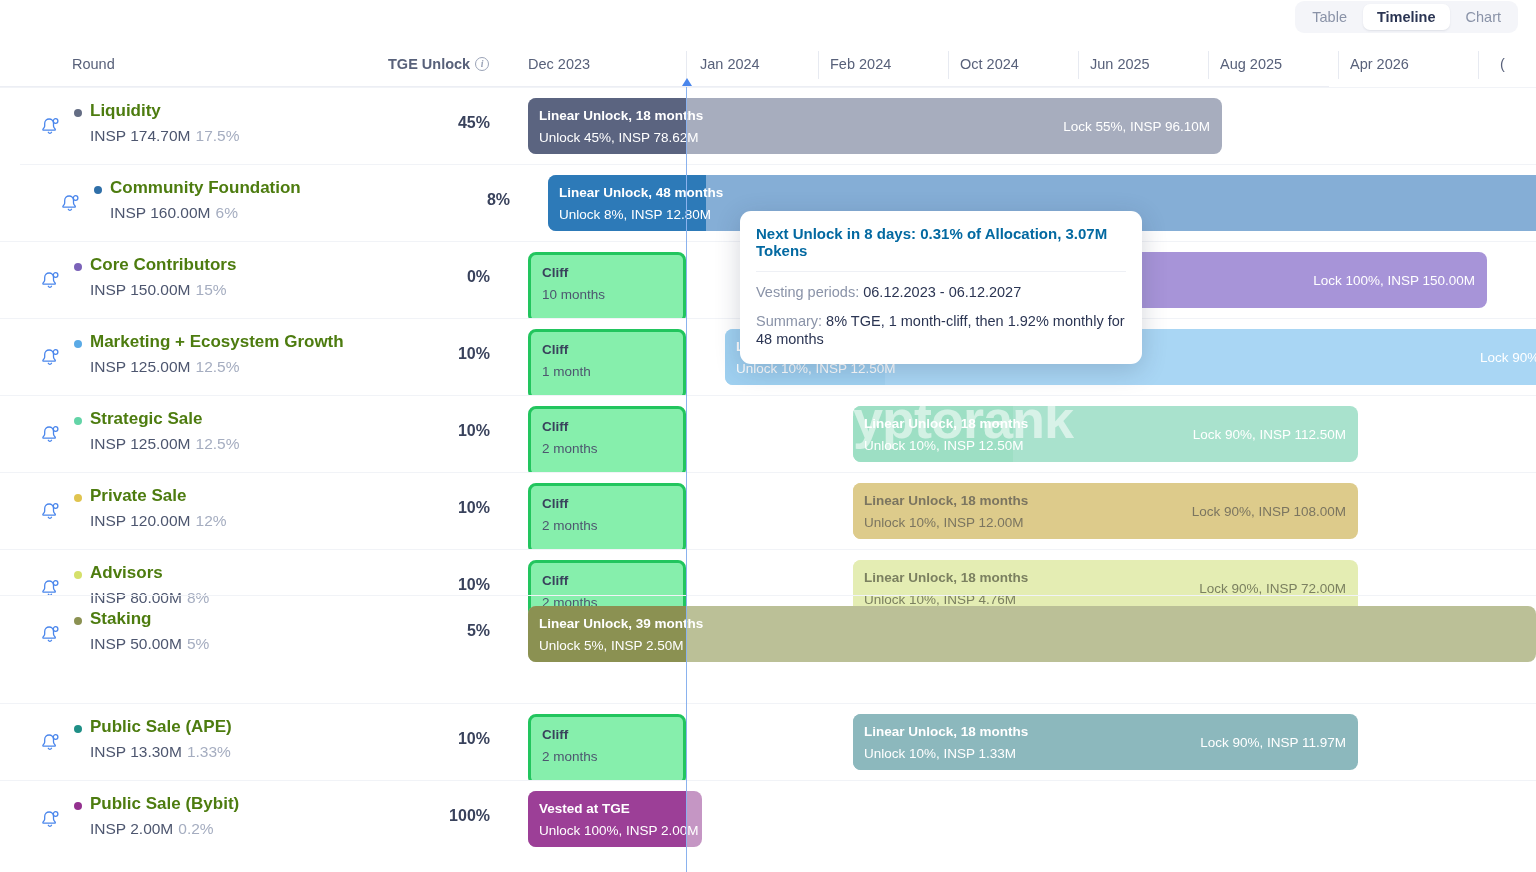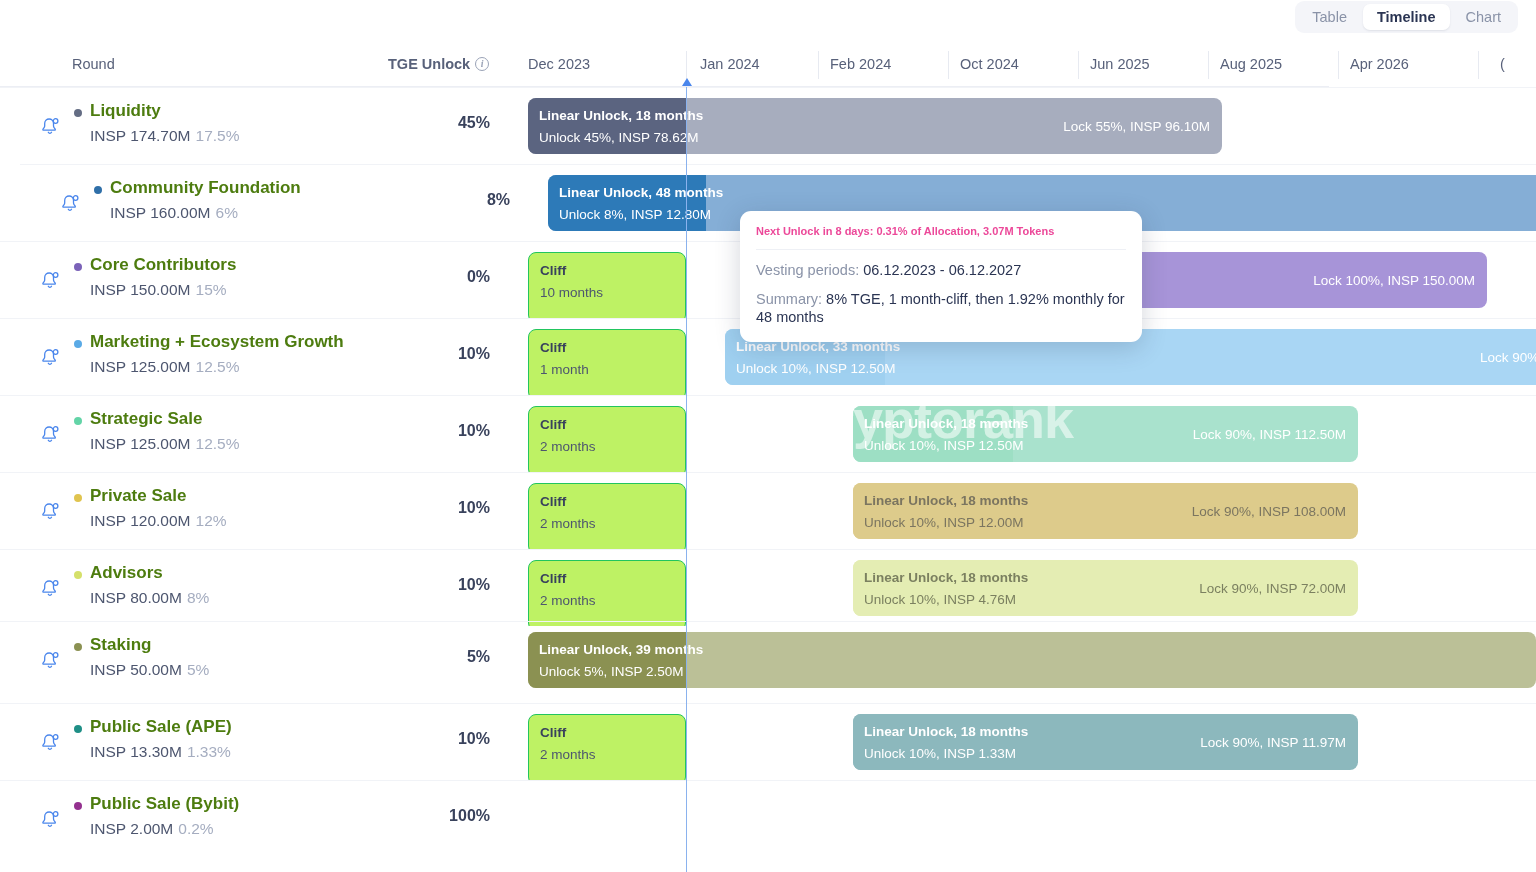--- a/index.html
+++ b/index.html
@@ -65,21 +65,21 @@
   .track{ position:absolute; left:528px; top:0; right:0; height:77px; overflow:hidden; }
   .bar{
     position:absolute; top:11px; height:56px; border-radius:8px; overflow:hidden;
   }
   .bar .seg-un{ position:absolute; left:0; top:0; bottom:0; }
   .bar .lbl-a{ position:absolute; left:11px; top:10px; font-size:13.5px; font-weight:700; white-space:nowrap; }
   .bar .lbl-b{ position:absolute; left:11px; top:32px; font-size:13.5px; white-space:nowrap; }
   .bar .lbl-lock{ position:absolute; right:12px; top:21px; font-size:13.5px; white-space:nowrap; }
   .cliff{
     position:absolute; top:11px; height:71px; border-radius:8px;
-    background:#bef264; border:1px solid #22c55e;
+    background:#86efac; border:3px solid #22c55e;
   }
   .cliff .c-a{ position:absolute; left:11px; top:10px; font-size:13.5px; font-weight:700; color:#39425c; white-space:nowrap;}
   .cliff .c-b{ position:absolute; left:11px; top:32px; font-size:13.5px; color:#4d566f; white-space:nowrap;}
 
   
   .today{ position:absolute; top:0px; width:1px; height:785px; background:#8ab2ee; z-index:4;}
   .today-arrow{
     position:absolute; top:-9px; left:-4px; width:0;height:0;
     border-left:5px solid transparent; border-right:5px solid transparent;
     border-bottom:8px solid #4a86ec;
@@ -92,21 +92,21 @@
     font-family:"Liberation Sans", sans-serif;
   }
 
   
   .tooltip{
     position:absolute; left:740px; top:211px; width:402px;
     background:#ffffff; border-radius:11px;
     box-shadow:0 6px 26px rgba(35,45,75,.20);
     padding:14px 16px 16px 16px; z-index:20;
   }
-  .tt-title{ font-size:11px; font-weight:700; color:#ec4899; padding-bottom:12px; border-bottom:1px solid #eef0f5;}
+  .tt-title{ font-size:15px; font-weight:700; color:#0369a1; padding-bottom:12px; border-bottom:1px solid #eef0f5;}
   .tt-line{ font-size:14.5px; color:#2b3553; margin-top:11px; line-height:1.25; }
   .tt-line .k{ color:#8a93a8; }
 </style>
 </head>
 <body>
 
 <div class="topbar">
   <div class="tabs">
     <div class="tab">Table</div>
     <div class="tab active">Timeline</div>
@@ -290,21 +290,21 @@
           <div class="c-b">2 months</div>
         </div>
         <div class="bar" style="left: 325px; width: 505px; background: rgb(228, 237, 179); color: rgb(123, 128, 96);">
           <div class="seg-un" style="width: 160px; background: rgb(228, 237, 179);"></div>
           <div class="lbl-a">Linear Unlock, 18 months</div>
           <div class="lbl-b">Unlock 10%, INSP 4.76M</div>
           <div class="lbl-lock">Lock 90%, INSP 72.00M</div>
         </div>
       </div>
     </div>
-    <div class="row" style="top: 534px; padding-left: 11px;">
+    <div class="row" style="top: 508px; padding-left: 11px;">
       <div class="rowline"></div>
       <div class="bell"><svg width="24" height="24" viewBox="0 0 24 24" fill="none">
           <path d="M6.3 16.2h10.4c.5 0 .8-.6.5-1l-1.1-1.5a3.4 3.4 0 0 1-.6-1.9V9.4a4.4 4.4 0 0 0-8.8 0v2.4c0 .7-.2 1.4-.6 1.9l-1.1 1.5c-.3.4 0 1 .5 1" stroke="#4a86ec" stroke-width="1.3" stroke-linecap="round" stroke-linejoin="round"></path>
           <path d="M10.3 18.3c.3.6.9 1 1.6 1s1.3-.4 1.6-1" stroke="#4a86ec" stroke-width="1.3" stroke-linecap="round"></path>
           <circle cx="17.6" cy="7" r="2.3" stroke="#4a86ec" stroke-width="1.3" fill="#ffffff"></circle>
         </svg></div>
       <div class="dot" style="background: rgb(139, 145, 82);"></div>
       <div class="rname">Staking</div>
       <div class="rsub"><span>INSP 50.00M</span><span class="pct">5%</span></div>
       <div class="tge">5%</div>
@@ -344,20 +344,27 @@
       <div class="rowline"></div>
       <div class="bell"><svg width="24" height="24" viewBox="0 0 24 24" fill="none">
           <path d="M6.3 16.2h10.4c.5 0 .8-.6.5-1l-1.1-1.5a3.4 3.4 0 0 1-.6-1.9V9.4a4.4 4.4 0 0 0-8.8 0v2.4c0 .7-.2 1.4-.6 1.9l-1.1 1.5c-.3.4 0 1 .5 1" stroke="#4a86ec" stroke-width="1.3" stroke-linecap="round" stroke-linejoin="round"></path>
           <path d="M10.3 18.3c.3.6.9 1 1.6 1s1.3-.4 1.6-1" stroke="#4a86ec" stroke-width="1.3" stroke-linecap="round"></path>
           <circle cx="17.6" cy="7" r="2.3" stroke="#4a86ec" stroke-width="1.3" fill="#ffffff"></circle>
         </svg></div>
       <div class="dot" style="background: rgb(148, 49, 143);"></div>
       <div class="rname">Public Sale (Bybit)</div>
       <div class="rsub"><span>INSP 2.00M</span><span class="pct">0.2%</span></div>
       <div class="tge">100%</div>
+      <div class="track">
+        <div class="bar" style="left: 0px; width: 174px; background: rgb(197, 150, 196); color: rgb(255, 255, 255);">
+          <div class="seg-un" style="width: 158px; background: rgb(156, 63, 151);"></div>
+          <div class="lbl-a">Vested at TGE</div>
+          <div class="lbl-b">Unlock 100%, INSP 2.00M</div>
+        </div>
+      </div>
     </div>
     <div class="today" style="left: 686px;">
       <div class="today-arrow"></div>
     </div>
   </div>
 
 <div class="watermark">cryptorank</div>
 
 <div class="tooltip">
   <div class="tt-title">Next Unlock in 8 days: 0.31% of Allocation, 3.07M Tokens</div>

